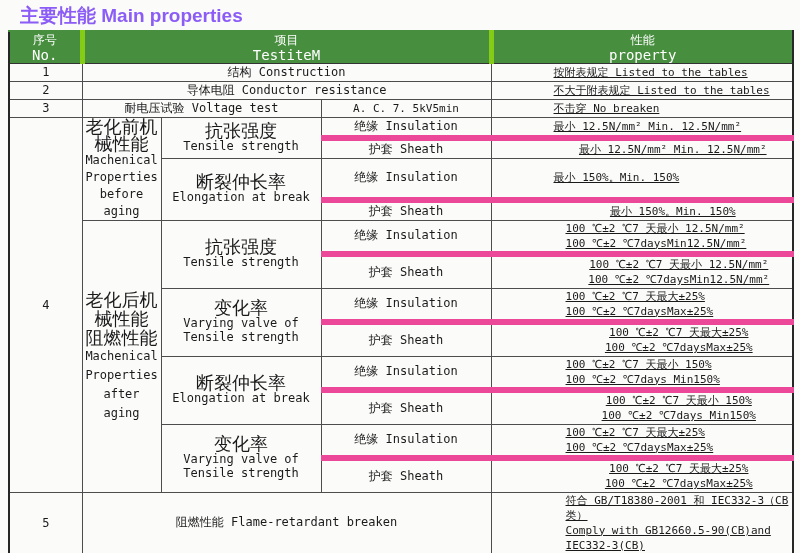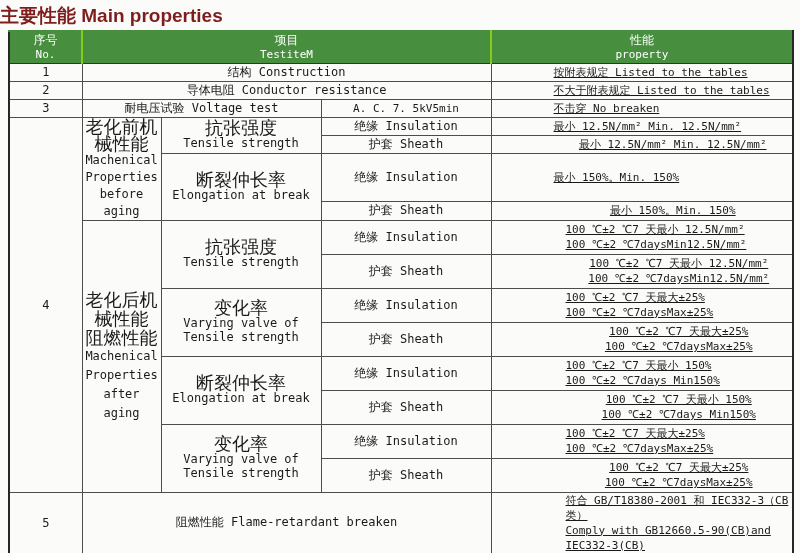--- a/index.html
+++ b/index.html
@@ -3,46 +3,46 @@
 <meta charset="utf-8">
 <style>
   html,body{margin:0;padding:0;}
   body{
     width:800px;height:553px;background:#fbfcfa;color:#1a1a1a;
     font-family:"DejaVu Sans Mono","Liberation Sans",sans-serif;
     -webkit-font-smoothing:antialiased;
   }
   .title{
     font-family:"Liberation Sans",sans-serif;
-    font-size:19px;font-weight:700;color:#7f1d1d;
-    margin:4px 0 3px 0;line-height:23px;
+    font-size:19px;font-weight:700;color:#8b5cf6;
+    margin:4px 0 3px 20px;line-height:23px;
   }
   table{
     border-collapse:collapse;table-layout:fixed;
     width:784px;margin-left:8px;
     border:2px solid #262626;border-top:2px solid #478e3e;
   }
   td,th{
     border:1px solid #4d4d4d;
     padding:0;overflow:hidden;
     text-align:center;vertical-align:middle;
     font-size:12px;font-weight:normal;
   }
   th{
     background:#478e3e;color:#ffffff;
-    border-left:2px solid #84cc16;border-bottom:1px solid #333;
+    border-left:5px solid #84cc16;border-bottom:1px solid #333;
   }
   th:first-child{border-left:none;}
   .zh{font-size:18px;line-height:16px;}
   .en{font-size:12px;line-height:14px;}
   .hdr-zh{font-size:12px;line-height:16px;}
-  .hdr-en{font-size:11px;line-height:14px;}
+  .hdr-en{font-size:14px;line-height:14px;}
   .val{text-align:left;padding-left:62px;font-size:11px;text-decoration:underline;}
   .val .vline{line-height:15px;margin-left:12px;}
-  .minor{border-top:1px solid #ec4899;text-align:center;}
+  .minor{border-top:6px solid #ec4899;text-align:center;}
   .cat .zh{line-height:17px;}
   .cat .en{line-height:17px;}
   .cat-after .zh{line-height:19px;}
   .cat-after .en{line-height:19px;}
   .cond{font-size:11px;}
   .rh18{height:18px;}
   .rh19{height:19px;}
   .rh34{height:34px;}
   .rh30{height:30px;}
   .hdr-row{height:32px;}

